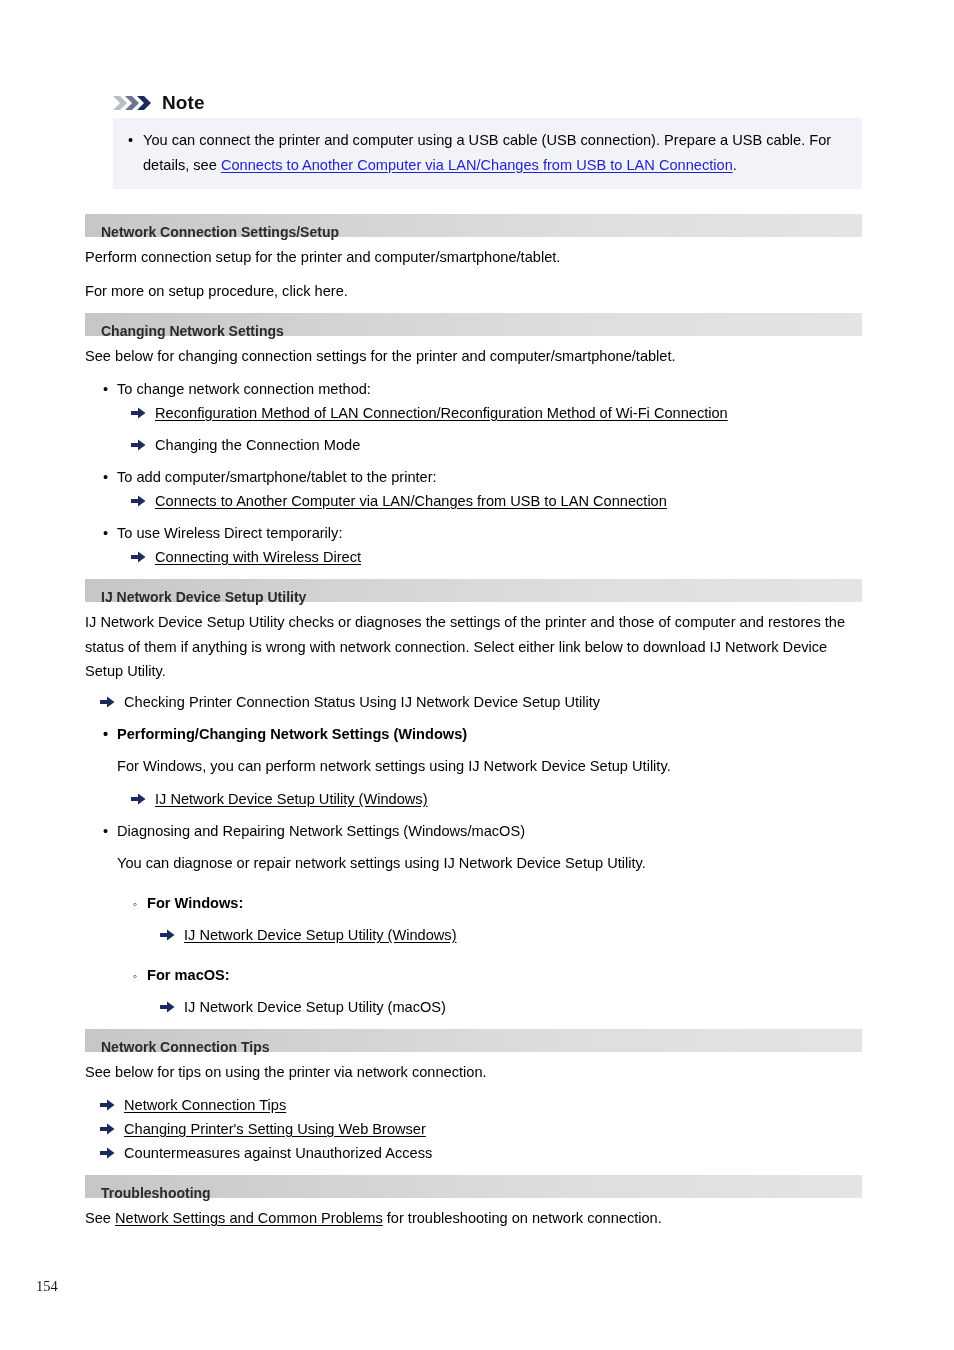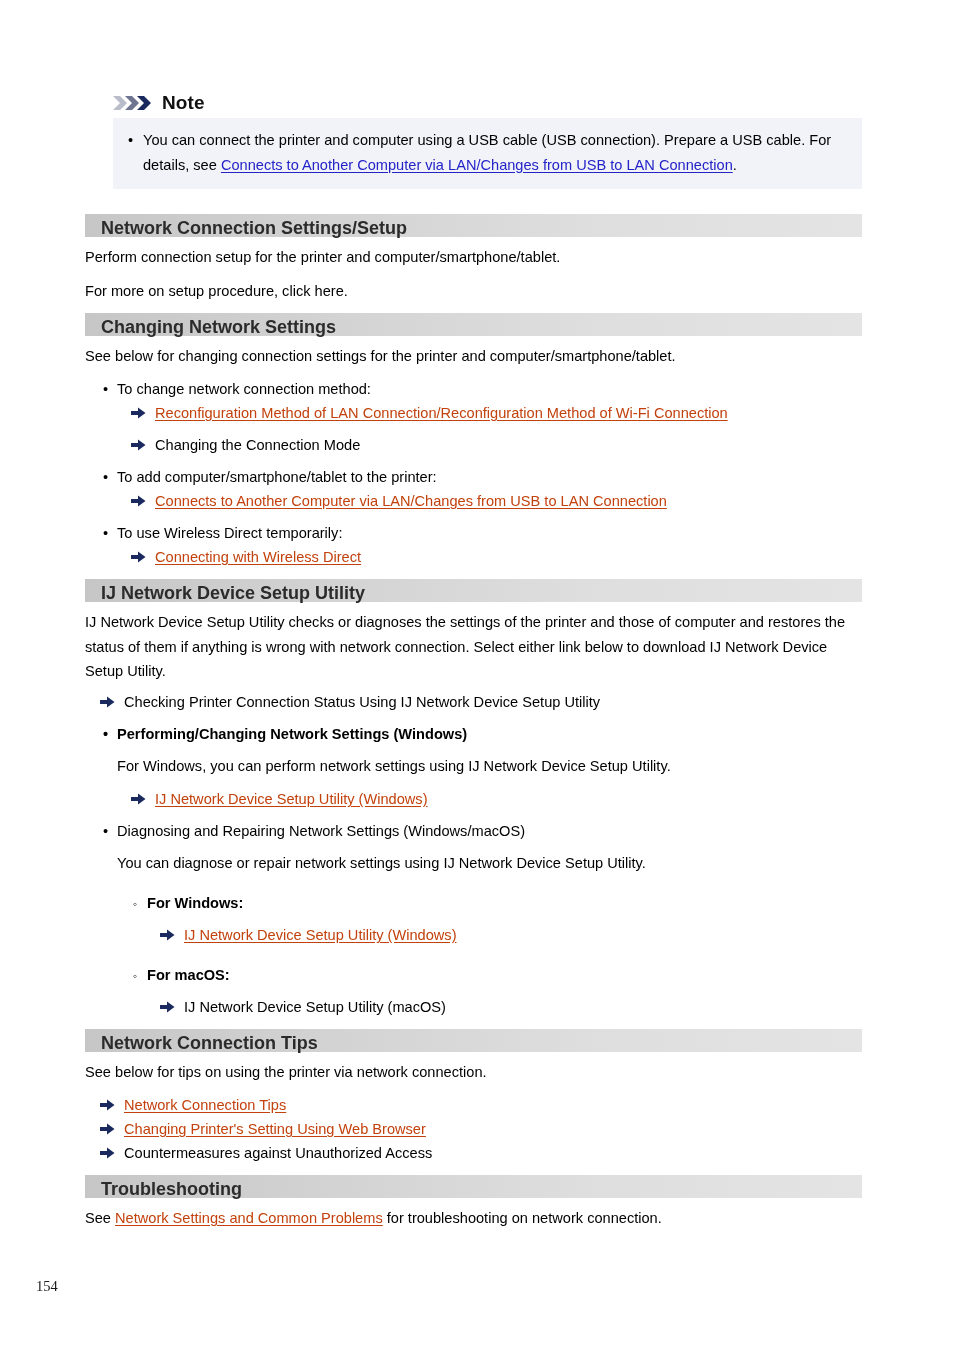--- a/index.html
+++ b/index.html
@@ -72,22 +72,22 @@
     position: absolute;
     left: 85px;
     width: 777px;
     height: 23px;
     background: linear-gradient(to right, #c6c6c6 0%, #d4d4d4 35%, #dedede 65%, #e4e4e4 100%);
     box-sizing: border-box;
   }
   .sec-bar span {
     position: absolute;
     left: 16px;
-    top: 4px;
-    font-size: 18px;
+    top: 10px;
+    font-size: 14px;
     font-weight: bold;
     color: #2b2b2b;
     white-space: nowrap;
   }
 
   
   .para {
     position: absolute;
     left: 85px;
     width: 780px;
@@ -117,21 +117,21 @@
   .arrow-ico {
     display: inline-block;
     vertical-align: -1px;
     margin-right: 9px;
   }
   .bold {
     font-weight: bold;
   }
 
   a.link, .link {
-    color: #c2410c;
+    color: #000000;
     text-decoration: underline;
     text-underline-offset: 1.5px;
   }
   .note-box a.link, .note-box .link {
     color: #2423c8;
   }
 
   
   .page-num {
     position: absolute;

